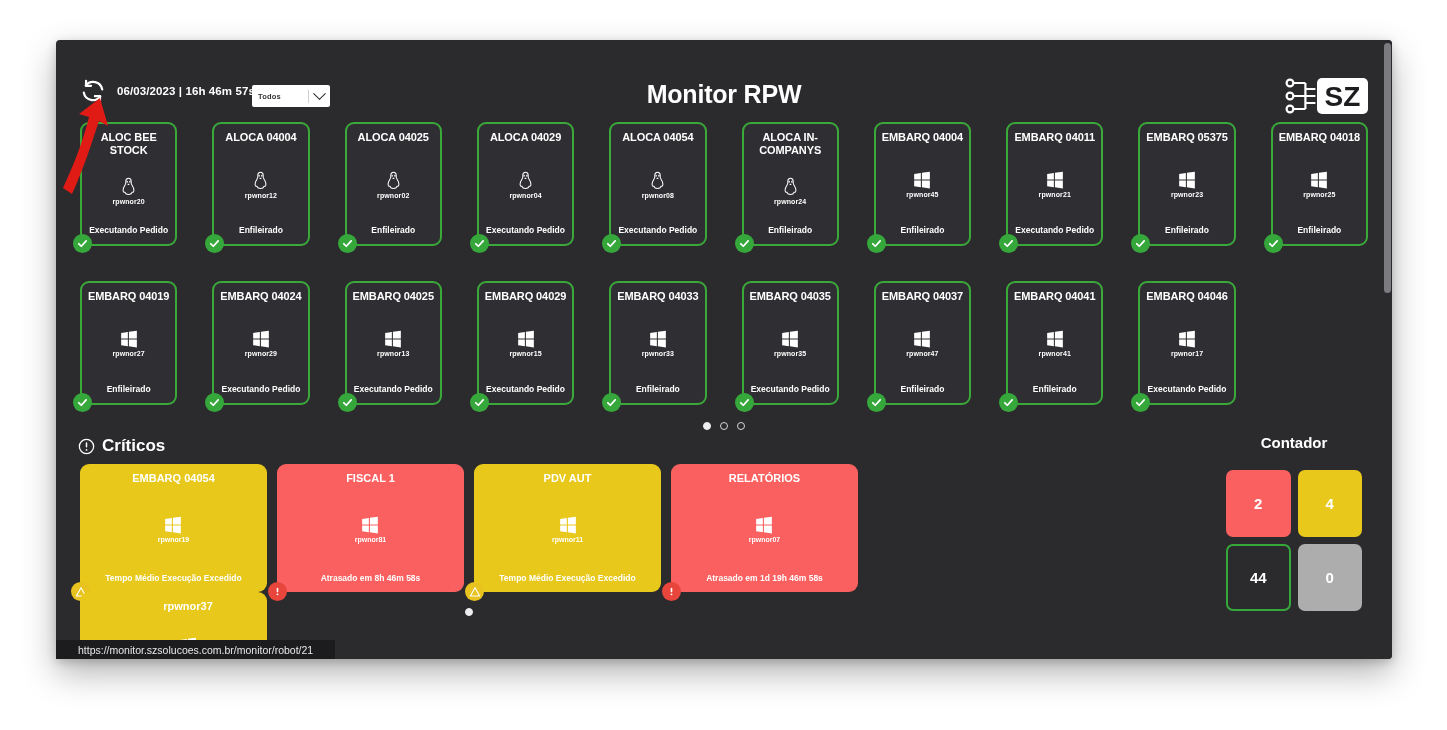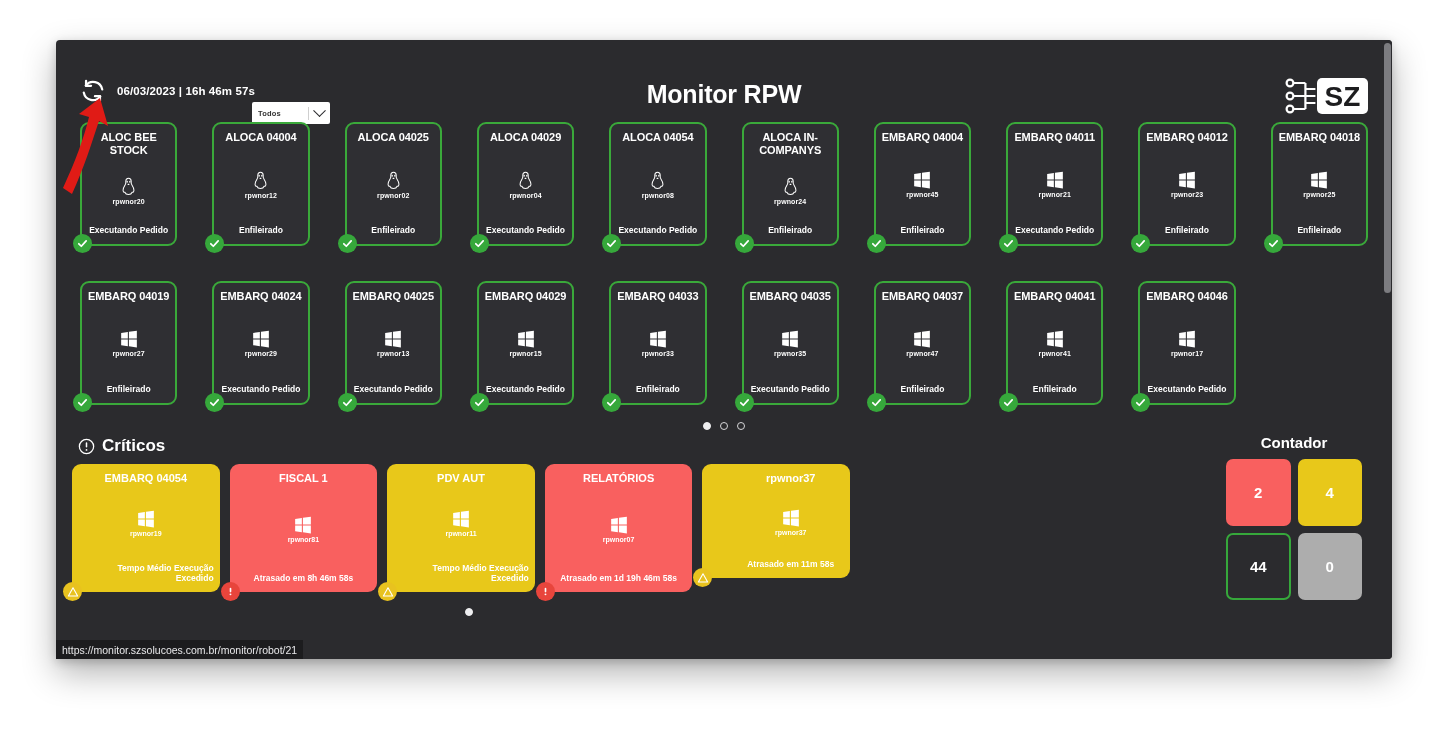--- a/index.html
+++ b/index.html
@@ -54,21 +54,21 @@
     color: #ffffff;
     font-size: 11.5px;
     font-weight: 700;
     letter-spacing: 0.1px;
     white-space: nowrap;
   }
 
   .filter-select {
     position: absolute;
     left: 196px;
-    top: 62px;
+    top: 45px;
     width: 78px;
     height: 22px;
     background: #ffffff;
     border-radius: 2px;
     display: flex;
     align-items: center;
     padding: 0 6px;
   }
   .filter-select .sel-value {
     flex: 1;
@@ -213,25 +213,25 @@
     gap: 7px;
   }
   .criticos-head .label {
     color: #ffffff;
     font-size: 17px;
     font-weight: 700;
   }
 
   .crit-grid {
     position: absolute;
-    left: 16px;
+    left: 24px;
     top: 424px;
     width: 778px;
     display: grid;
-    grid-template-columns: repeat(5, 1fr);
+    grid-template-columns: repeat(4, 1fr);
     column-gap: 10px;
   }
 
   .crit-card {
     position: relative;
     height: 128px;
     border-radius: 9px;
     padding: 8px 6px 9px;
     display: flex;
     flex-direction: column;
@@ -283,21 +283,21 @@
     position: absolute;
     right: 30px;
     top: 394px;
     width: 136px;
   }
   .contador-title {
     color: #ffffff;
     font-size: 15px;
     font-weight: 700;
     text-align: center;
-    margin-bottom: 8px;
+    margin-bottom: 19px;
   }
   .contador-grid {
     display: grid;
     grid-template-columns: 1fr 1fr;
     gap: 7px;
   }
   .count-box {
     height: 67px;
     border-radius: 7px;
     display: flex;
@@ -334,21 +334,21 @@
   .status-url {
     position: absolute;
     left: 56px;
     top: 640px;
     height: 19px;
     background: #1c1c1e;
     color: #e8e8ea;
     font-size: 10.5px;
     display: flex;
     align-items: center;
-    padding: 0 6px;
+    padding: 0 22px;
     white-space: nowrap;
     z-index: 20;
   }
 
   
   .anno-arrow {
     position: absolute;
     left: 58px;
     top: 96px;
     z-index: 30;
@@ -539,21 +539,21 @@
             <div class="hostname">rpwnor21</div>
           </div>
           <div class="card-status">Executando Pedido</div>
           <div class="badge badge-ok">
             <svg width="11" height="11" viewBox="0 0 12 12">
               <path d="M2 6.3 4.7 9 10 3.2" fill="none" stroke="#fff" stroke-width="1.9" stroke-linecap="round" stroke-linejoin="round"></path>
             </svg>
           </div>
         </div>
         <div class="card">
-          <div class="card-title">EMBARQ 04012</div>
+          <div class="card-title">EMBARQ 05375</div>
           <div class="card-mid">
             <svg class="os-icon" width="18" height="18" viewBox="0 0 22 22">
               <path d="M1.4 3.6 9.6 2.4v8.1H1.4z" fill="#fff"></path>
               <path d="M10.9 2.2 20.6 0.8v9.7h-9.7z" fill="#fff"></path>
               <path d="M1.4 11.7h8.2v8.1L1.4 18.5z" fill="#fff"></path>
               <path d="M10.9 11.7h9.7v9.7l-9.7-1.4z" fill="#fff"></path>
             </svg>
             <div class="hostname">rpwnor23</div>
           </div>
           <div class="card-status">Enfileirado</div>

